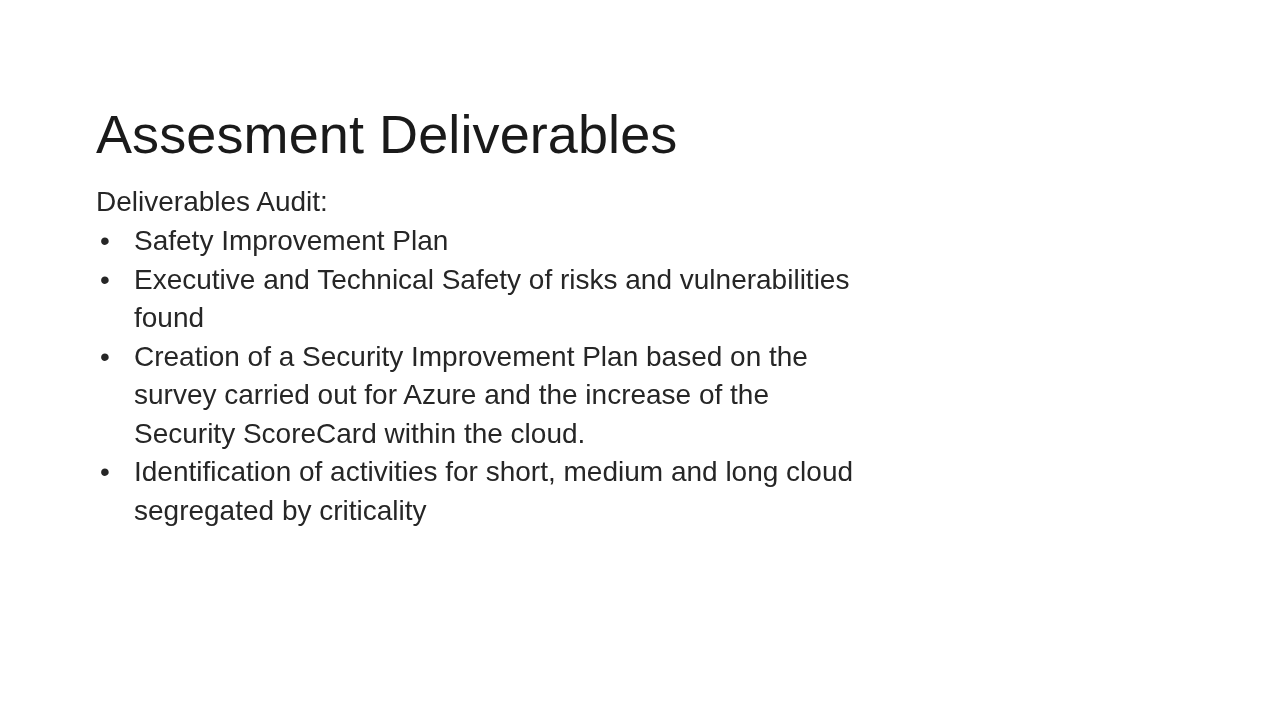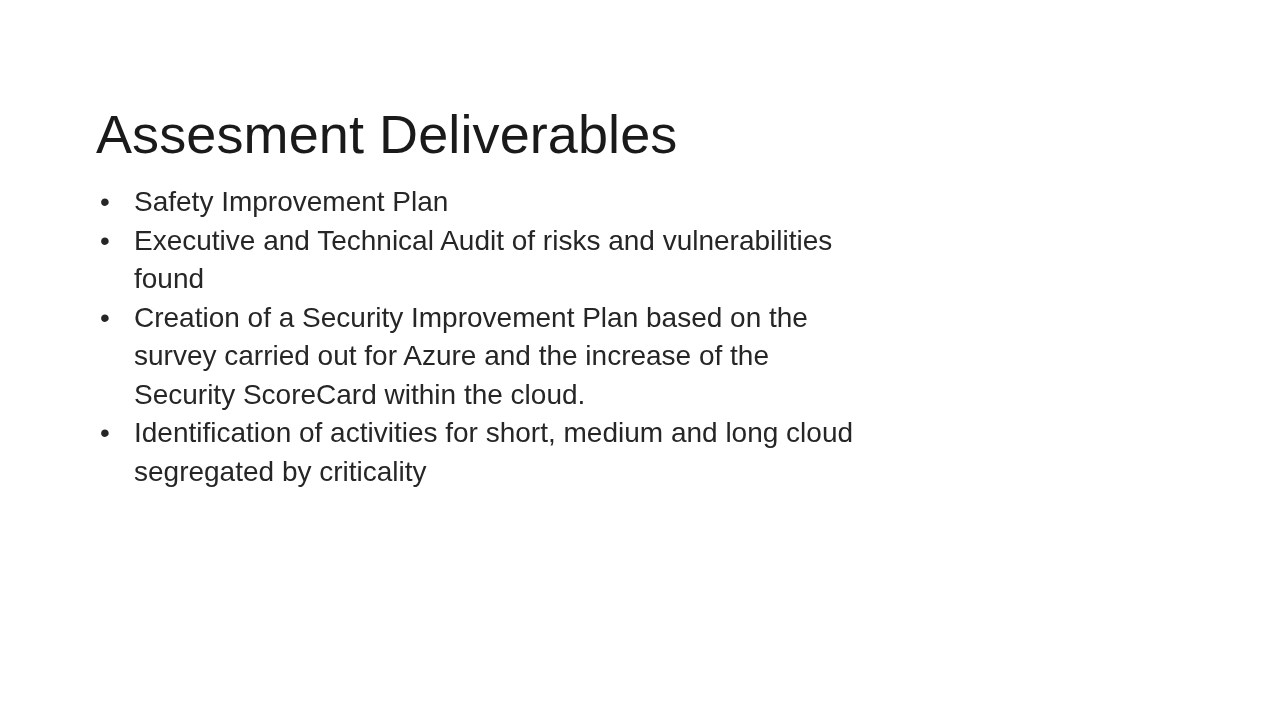--- a/index.html
+++ b/index.html
@@ -80,31 +80,32 @@
 </style>
 </head>
 <body>
 
 <div class="slide">
 
   <h1 class="slide-title">Assesment Deliverables</h1>
 
   <div class="body-block">
 
+    <p class="lead-line">Deliverables Audit:</p>
 
     <ul class="bullet-list">
 
       <li class="bullet-item">
         <span class="bullet-marker">•</span>
         <span class="bullet-text">Safety Improvement Plan</span>
       </li>
 
       <li class="bullet-item">
         <span class="bullet-marker">•</span>
-        <span class="bullet-text">Executive and Technical Audit of risks and vulnerabilities found</span>
+        <span class="bullet-text">Executive and Technical Safety of risks and vulnerabilities found</span>
       </li>
 
       <li class="bullet-item">
         <span class="bullet-marker">•</span>
         <span class="bullet-text">Creation of a Security Improvement Plan based on the survey carried out for Azure and the increase of the Security ScoreCard within the cloud.</span>
       </li>
 
       <li class="bullet-item">
         <span class="bullet-marker">•</span>
         <span class="bullet-text">Identification of activities for short, medium and long cloud segregated by criticality</span>

